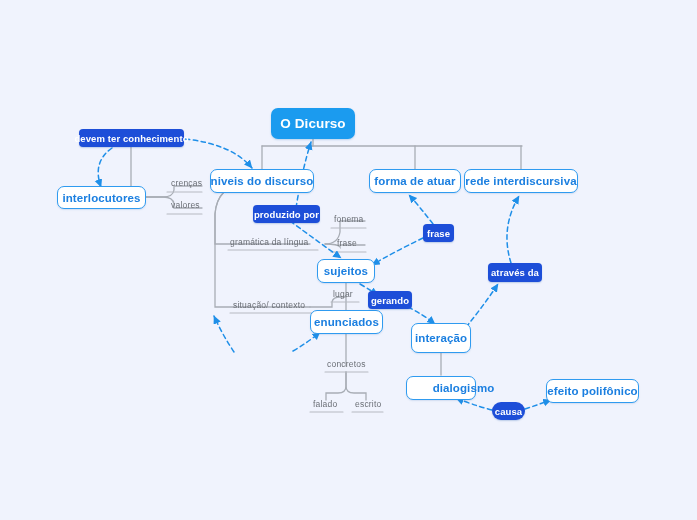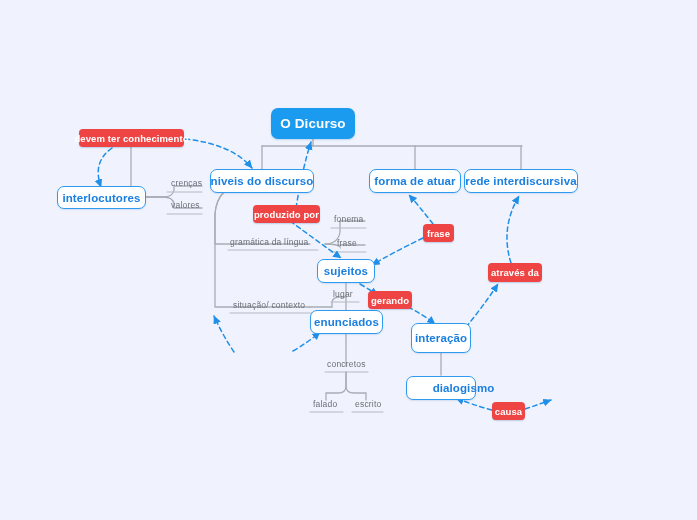--- a/index.html
+++ b/index.html
@@ -49,21 +49,21 @@
   .node.box {
     background: #ffffff;
     color: #1b7fe0;
     border: 1.6px solid #2f9bf0;
     border-radius: 7px;
     font-size: 11.5px;
     box-shadow: 0 1px 1.5px rgba(80,130,190,.18);
   }
   
   .node.pill {
-    background: #ef4444;
+    background: #1d4ed8;
     color: #ffffff;
     border-radius: 4px;
     font-size: 9.5px;
     font-weight: bold;
     box-shadow: 0 1px 1.5px rgba(30,90,170,.25);
   }
   
   .leaf {
     position: absolute;
     color: #6b6f76;
@@ -192,20 +192,23 @@
   </div>
 
   <div class="node box" style="left:411px; top:323px; width:60px; height:30px;">
     <span>interação</span>
   </div>
 
   <div class="node box" style="left:406px; top:376px; width:70px; height:24px;padding-left:45px;">
     <span>dialogismo</span>
   </div>
 
+  <div class="node box" style="left:546px; top:379px; width:93px; height:24px;">
+    <span>efeito polifônico</span>
+  </div>
 
   <div class="node pill" style="left:79px; top:129px; width:105px; height:18px;">
     <span>devem ter conhecimento</span>
   </div>
 
   <div class="node pill" style="left:253px; top:205px; width:67px; height:18px;">
     <span>produzido por</span>
   </div>
 
   <div class="node pill" style="left:423px; top:224px; width:31px; height:18px;">
@@ -214,21 +217,21 @@
 
   <div class="node pill" style="left:488px; top:263px; width:54px; height:19px;">
     <span>através da</span>
   </div>
 
   <div class="node pill" style="left:368px; top:291px; width:44px; height:18px;">
     <span>gerando</span>
   </div>
 
 
-  <div class="node pill" style="left:492px; top:402px; width:33px; height:18px;">
+  <div class="node pill" style="left:492px; top:402px; width:33px; height:18px;border-radius:9px;">
     <span>causa</span>
   </div>
 
   <div class="leaf" style="left:171px; top:178px;">
     <span>crenças</span>
   </div>
   <div class="leaf" style="left:171px; top:200px;">
     <span>valores</span>
   </div>
   <div class="leaf" style="left:334px; top:214px;">

